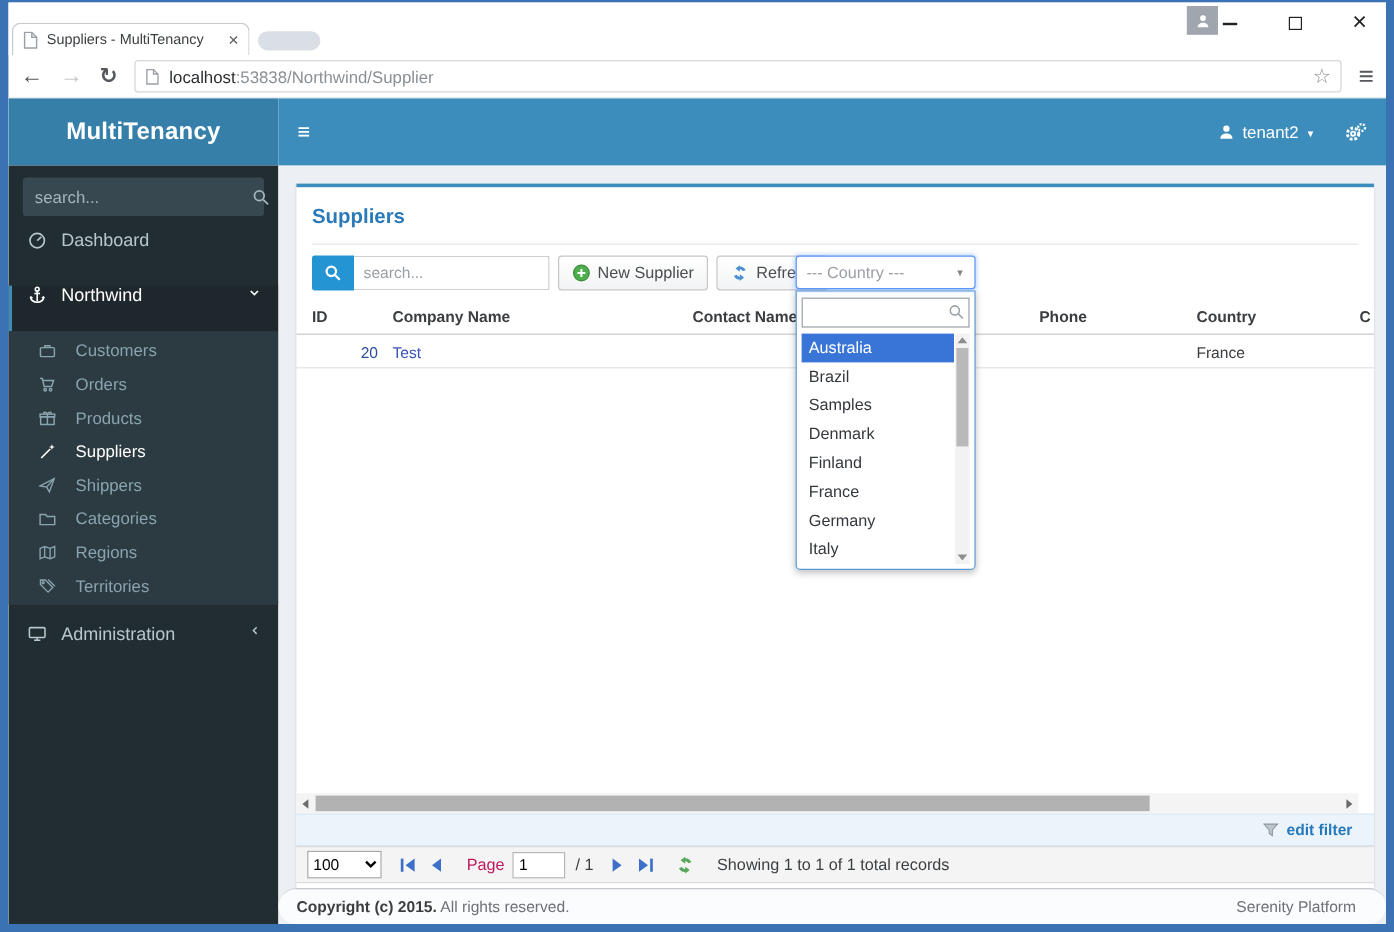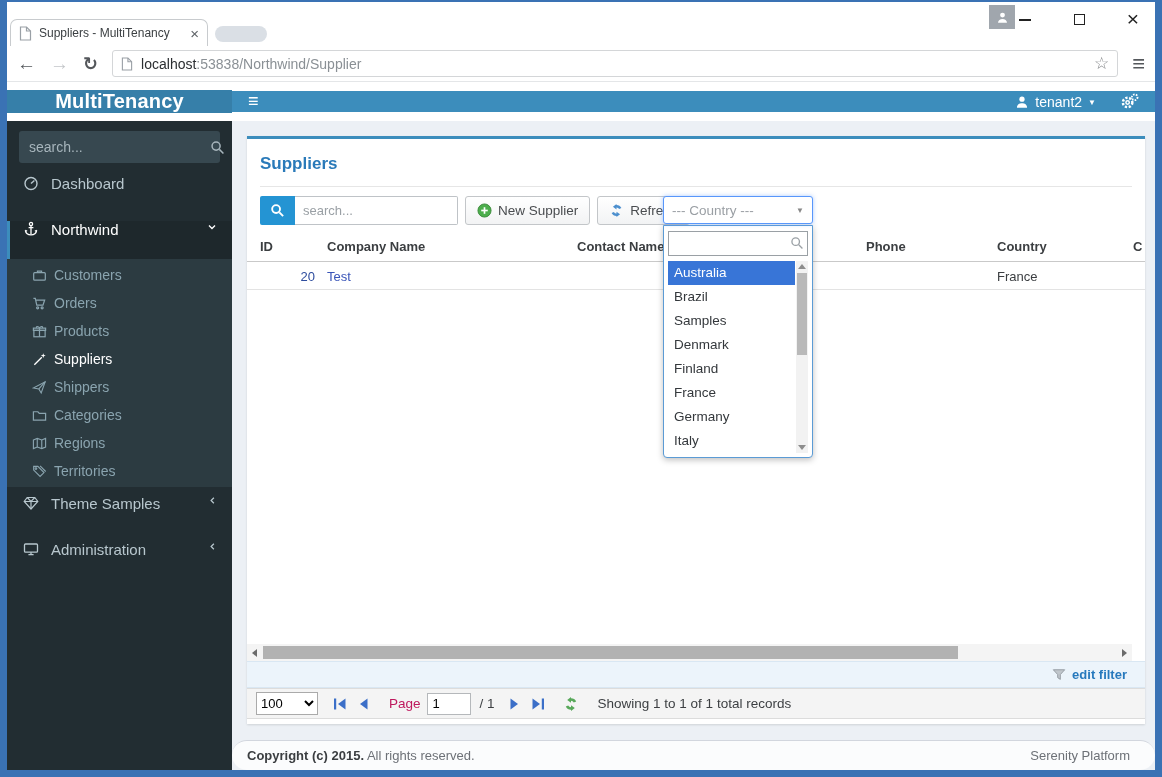--- a/index.html
+++ b/index.html
@@ -26,41 +26,41 @@
   .nav-arrow { font-size:19px; color:#54575b; font-weight:bold; }
   .nav-arrow.fwd { color:#c3c6c9; }
   .reload-g { font-size:18px; color:#54575b; font-weight:bold; }
   .omnibox { flex:1; height:27px; border:1px solid #d4d6d8; border-radius:3px; display:flex; align-items:center; padding:0 8px; gap:8px; font-size:14px; }
   .url-host { color:#2b2e31; }
   .url-path { color:#8a9095; }
   .star { margin-left:auto; font-size:17px; color:#87898c; }
   .menu-glyph { font-size:22px; color:#55585c; font-weight:bold; }
 
   
-  .navbar { height:39px; display:flex; flex-shrink:0;align-items:center; }
+  .navbar { height:56px; display:flex; flex-shrink:0; }
   .brand { width:225px; background:#367fa9; color:#fff; display:flex; align-items:center; justify-content:center;
            font-size:20px; font-weight:bold; letter-spacing:.2px; }
   .nav-rest { flex:1; background:#3c8dbc; display:flex; align-items:center; padding:0 16px; color:#fff; }
   .nav-burger { font-size:18px; font-weight:bold; color:#fff; }
   .nav-right { margin-left:auto; display:flex; align-items:center; gap:24px; }
   .user-block { display:flex; align-items:center; gap:6px; font-size:14px; }
   .caret { font-size:8px; position:relative; top:1px; }
 
   
   .app-body { flex:1; display:flex; min-height:0; }
   .sidebar { width:225px; background:#222d32; flex-shrink:0; color:#b8c7ce; font-size:14px; }
   .side-search { margin:10px 12px 12px 12px; height:32px; background:#374850; border-radius:3px;
                  display:flex; align-items:center; padding:0 10px; }
   .side-search input { flex:1; background:transparent; border:none; outline:none; color:#dfe6ea; font-size:14px; font-family:inherit; }
   .side-search input::placeholder { color:#a7b5bc; }
   .s-item { height:38px; display:flex; align-items:flex-start; padding:0 14px 0 16px; gap:12px; font-size:15px; }
   .s-item .chev { margin-left:auto; }
   .s-item.active { background:#1e282c; border-left:3px solid #3c8dbc; padding-left:13px; color:#fff; }
   .submenu { background:#2c3b41; padding:2px 0; }
-  .sub-item { height:28px; display:flex; align-items:center; padding:0 14px 0 25px; gap:7px; color:#8aa4af; font-size:14px; }
+  .sub-item { height:28px; display:flex; align-items:center; padding:0 14px 0 25px; gap:16px; color:#8aa4af; font-size:14px; }
   .sub-item.active { color:#fff; }
   .gap8 { height:8px; }
 
   .content { flex:1; background:#ecf0f5; display:flex; flex-direction:column; min-width:0; }
   .panel { margin:15px 10px 0 15px; height:588px; background:#fff; border-top:3px solid #3c8dbc;
            box-shadow:0 1px 2px rgba(0,0,0,.12); position:relative; }
 
   .panel-title { position:absolute; top:15px; left:13px; font-size:17px; font-weight:bold; color:#2a7ab9; }
   .title-rule { position:absolute; top:47px; left:13px; right:13px; height:1px; background:#e6e6e6; }
 
@@ -320,34 +320,20 @@
                   <path d="M1.8 2.5h4.4l6.6 6.6-4.2 4.2-6.8-6.8z"></path>
                   <circle cx="4.2" cy="4.9" r=".9"></circle>
                   <path d="M8.6 2l6 6"></path>
                 </svg>
           </span>
           <span>Territories</span>
         </div>
       </div>
 
       <div class="gap8"></div>
-      <div class="s-item">
-        <span class="ic">
-          <svg width="16" height="16" viewBox="0 0 16 16" fill="none" stroke="#b8c7ce" stroke-width="1.2">
-                <path d="M4.2 2.5h7.6l3 4L8 14 1.2 6.5z"></path>
-                <path d="M1.2 6.5h13.6M4.2 2.5L8 6.5l3.8-4M8 6.5V14"></path>
-              </svg>
-        </span>
-        <span>Theme Samples</span>
-        <span class="chev ic">
-          <svg width="11" height="11" viewBox="0 0 16 16" fill="none" stroke="#b8c7ce" stroke-width="1.8">
-                <polyline points="10,4 6,8 10,12"></polyline>
-              </svg>
-        </span>
-      </div>
       <div class="gap8"></div>
       <div class="s-item">
         <span class="ic">
           <svg width="16" height="16" viewBox="0 0 16 16" fill="none" stroke="#b8c7ce" stroke-width="1.3">
                 <rect x="1.5" y="3" width="13" height="8.2" rx="1"></rect>
                 <line x1="8" y1="11.2" x2="8" y2="13.4"></line>
                 <line x1="5.4" y1="13.6" x2="10.6" y2="13.6"></line>
               </svg>
         </span>
         <span>Administration</span>

